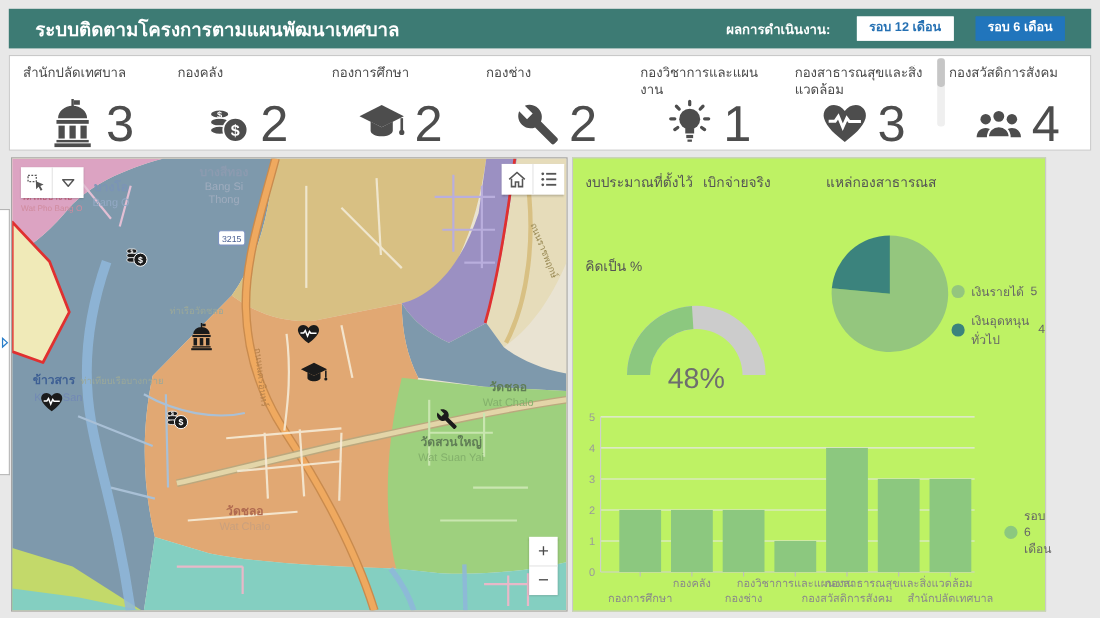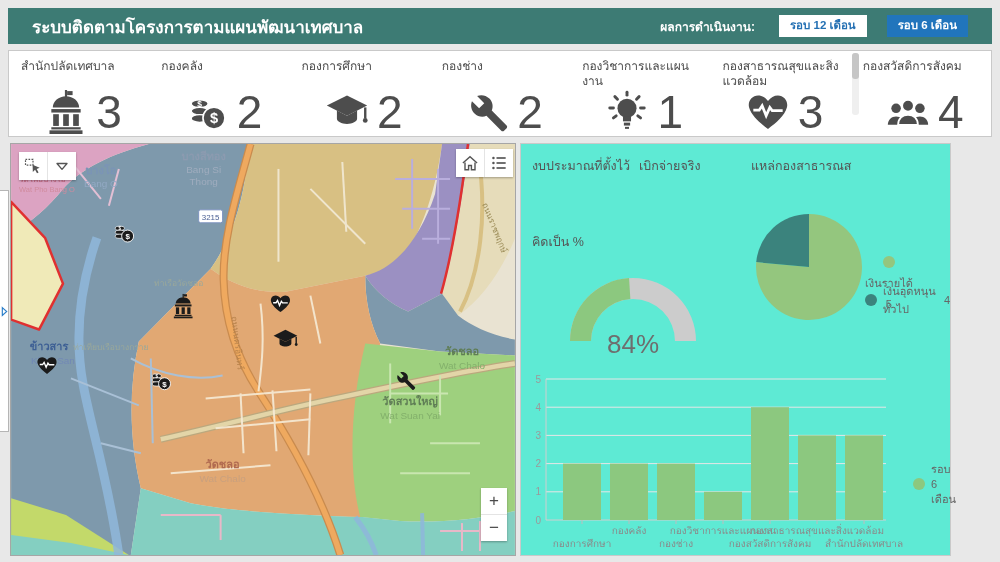--- a/index.html
+++ b/index.html
@@ -36,21 +36,21 @@
                 color:#555;cursor:pointer;}
   .map-ctrl-btn + .map-ctrl-btn{border-left:1px solid #e4e4e4;}
   .zoom-ctrl{position:absolute;left:470px;top:344px;width:26px;background:#fff;
              box-shadow:0 1px 2px rgba(0,0,0,.3);display:flex;flex-direction:column;}
   .zoom-btn{height:26px;display:flex;align-items:center;justify-content:center;font-size:17px;
             color:#4a4a4a;cursor:pointer;}
   .zoom-btn + .zoom-btn{border-top:1px solid #e4e4e4;}
   .attribution{position:absolute;right:0;bottom:0;background:rgba(255,255,255,.8);
                font-size:10px;color:#4a4a4a;padding:2px 6px;}
   
-  .right-panel{position:absolute;left:520px;top:143px;width:431px;height:413px;background:#5eead4;
+  .right-panel{position:absolute;left:520px;top:143px;width:431px;height:413px;background:#bef264;
                border:1px solid #C9C9C9;box-sizing:border-box;}
   .stat-label{position:absolute;font-size:12.5px;color:#555;}
   .stat-value{position:absolute;font-size:25px;font-weight:600;color:#333;letter-spacing:.3px;}
   .gauge-svg{position:absolute;left:47px;top:127px;}
   .gauge-label{position:absolute;left:68px;top:185px;width:88px;text-align:center;font-size:26px;color:#6e6e6e;}
   .pie-svg{position:absolute;left:233px;top:68px;}
   .legend-item{position:absolute;display:flex;align-items:center;gap:6px;font-size:11px;color:#666;}
   .legend-dot{width:12px;height:12px;border-radius:50%;flex:none;}
   .bar-svg{position:absolute;left:8px;top:228px;}
   text{font-family:"Liberation Sans","DejaVu Sans",sans-serif;}
@@ -366,27 +366,27 @@
   <div class="right-panel">
     <div class="stat-label" style="left:11px;top:12px;">งบประมาณที่ตั้งไว้</div>
     <div class="stat-label" style="left:118px;top:12px;">เบิกจ่ายจริง</div>
     <div class="stat-label" style="left:230px;top:12px;">แหล่กองสาธารณส</div>
     <div class="stat-label" style="left:11px;top:88px;">คิดเป็น %</div>
 
     <svg id="gauge-svg" class="gauge-svg" width="130" height="80" viewBox="0 0 130 80">
         <path d="M2 69.99999999999999A63 63 0 0 1 128 70L107 70A42 42 0 0 0 23 70Z" fill="#CCCCCC"></path>
         <path d="M2 69.99999999999999A63 63 0 0 1 61.04419726965327 7.124316109018892L62.362798179768845 28.082877406012592A42 42 0 0 0 23 70Z" fill="#8CC87F"></path>
       </svg>
-    <div class="gauge-label">84%</div>
+    <div class="gauge-label">48%</div>
 
     <svg id="pie-svg" class="pie-svg" width="110" height="110" viewBox="0 0 110 110">
         <path d="M55 55L55 2A53 53 0 1 1 2.2260886563631743 50.10977694844497Z" fill="#94C67E"></path>
         <path d="M55 55L2.2260886563631743 50.10977694844497A53 53 0 0 1 54.99999999999999 2Z" fill="#3B837D"></path>
       </svg>
-    <div class="legend-item" style="left:344px;top:112px;flex-direction:column;">
+    <div class="legend-item" style="left:344px;top:112px;">
       <span id="dot-rev" class="legend-dot" style="background: rgb(148, 198, 126);"></span>
       <span>เงินรายได้</span>
       <span>5</span>
     </div>
     <div class="legend-item" style="left:344px;top:138px;">
       <span id="dot-sub" class="legend-dot" style="background: rgb(59, 131, 125);"></span>
       <span>เงินอุดหนุนทั่วไป</span>
       <span>4</span>
     </div>
 

